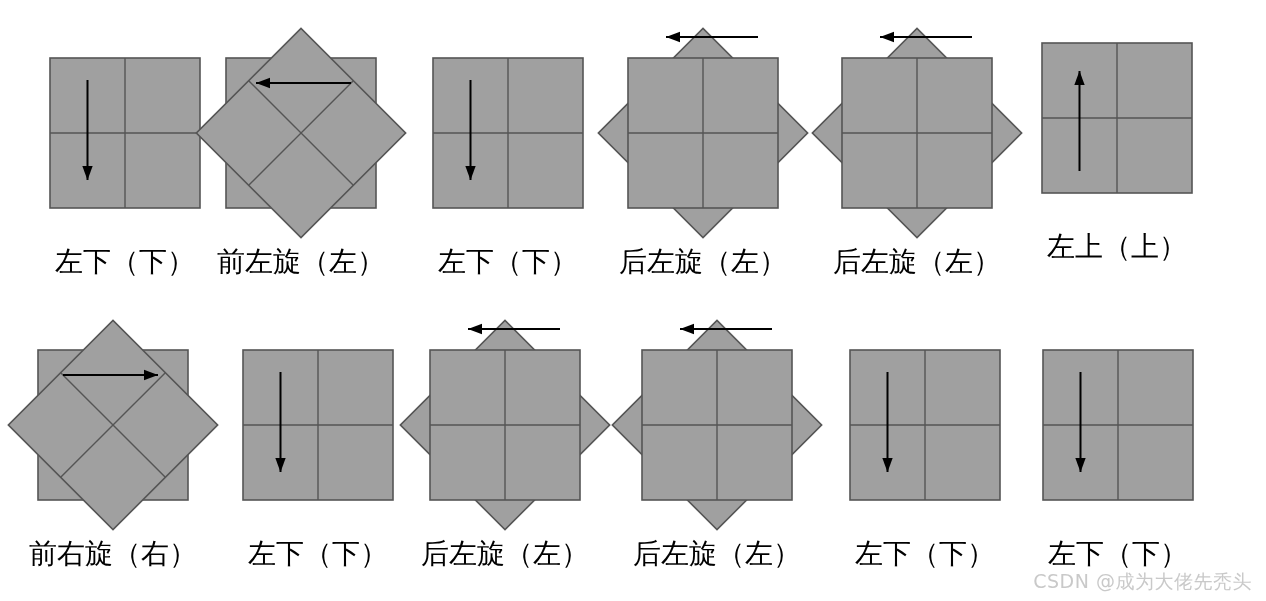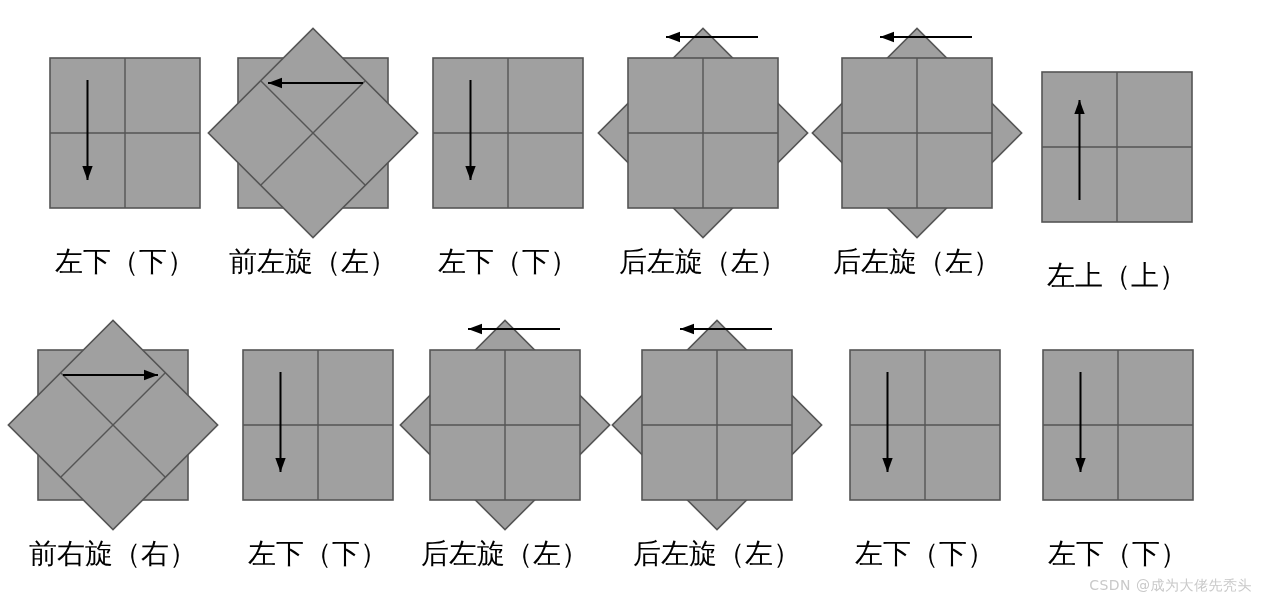--- a/index.html
+++ b/index.html
@@ -45,21 +45,21 @@
     font-size: 28px;
     line-height: 1;
     color: #000000;
     letter-spacing: 0px;
     white-space: nowrap;
   }
   .watermark {
     position: absolute;
     right: 14px;
     bottom: 6px;
-    font-size: 14px;
+    font-size: 19px;
     color: #c9c9c9;
     white-space: nowrap;
     letter-spacing: 0.5px;
   }
 </style>
 </head>
 <body>
 
 <div id="board">
     <div class="panel" style="left: 20px; top: 20px;">
@@ -71,21 +71,21 @@
             <line x1="30" y1="113" x2="180" y2="113" stroke="#555555" stroke-width="1.4"></line>
           </g>
           <g>
             <line x1="67.5" y1="60" x2="67.5" y2="160" stroke="#000000" stroke-width="2" stroke-linecap="butt"></line>
             <polygon points="67.5,160 62.3,146 72.7,146" fill="#000000"></polygon>
           </g>
         </svg>
       </div>
       <div class="caption" style="top: 228px;">左下（下）</div>
     </div>
-    <div class="panel" style="left: 208px; top: 20px;">
+    <div class="panel" style="left: 196px; top: 20px;">
       <div class="figure">
         <svg width="210" height="225" viewBox="0 0 210 225">
           <g>
             <rect x="30" y="38" width="150" height="150" fill="#a0a0a0" stroke="#555555" stroke-width="1.6"></rect>
             <line x1="105" y1="38" x2="105" y2="188" stroke="#555555" stroke-width="1.4"></line>
             <line x1="30" y1="113" x2="180" y2="113" stroke="#555555" stroke-width="1.4"></line>
           </g>
           <g>
             <g transform="rotate(45 105 113)">
               <rect x="31" y="39" width="148" height="148" fill="#a0a0a0" stroke="#555555" stroke-width="1.6"></rect>
@@ -156,21 +156,21 @@
             <line x1="30" y1="113" x2="180" y2="113" stroke="#555555" stroke-width="1.4"></line>
           </g>
           <g>
             <line x1="160" y1="17" x2="68" y2="17" stroke="#000000" stroke-width="2" stroke-linecap="butt"></line>
             <polygon points="68,17 82,11.8 82,22.2" fill="#000000"></polygon>
           </g>
         </svg>
       </div>
       <div class="caption" style="top: 228px;">后左旋（左）</div>
     </div>
-    <div class="panel" style="left: 1012px; top: 34px;">
+    <div class="panel" style="left: 1012px; top: 5px;">
       <div class="figure">
         <svg width="210" height="225" viewBox="0 0 210 225">
           <g>
             <rect x="30" y="38" width="150" height="150" fill="#a0a0a0" stroke="#555555" stroke-width="1.6"></rect>
             <line x1="105" y1="38" x2="105" y2="188" stroke="#555555" stroke-width="1.4"></line>
             <line x1="30" y1="113" x2="180" y2="113" stroke="#555555" stroke-width="1.4"></line>
           </g>
           <g>
             <line x1="67.5" y1="166" x2="67.5" y2="66" stroke="#000000" stroke-width="2" stroke-linecap="butt"></line>
             <polygon points="67.5,66 72.7,80 62.3,80" fill="#000000"></polygon>

